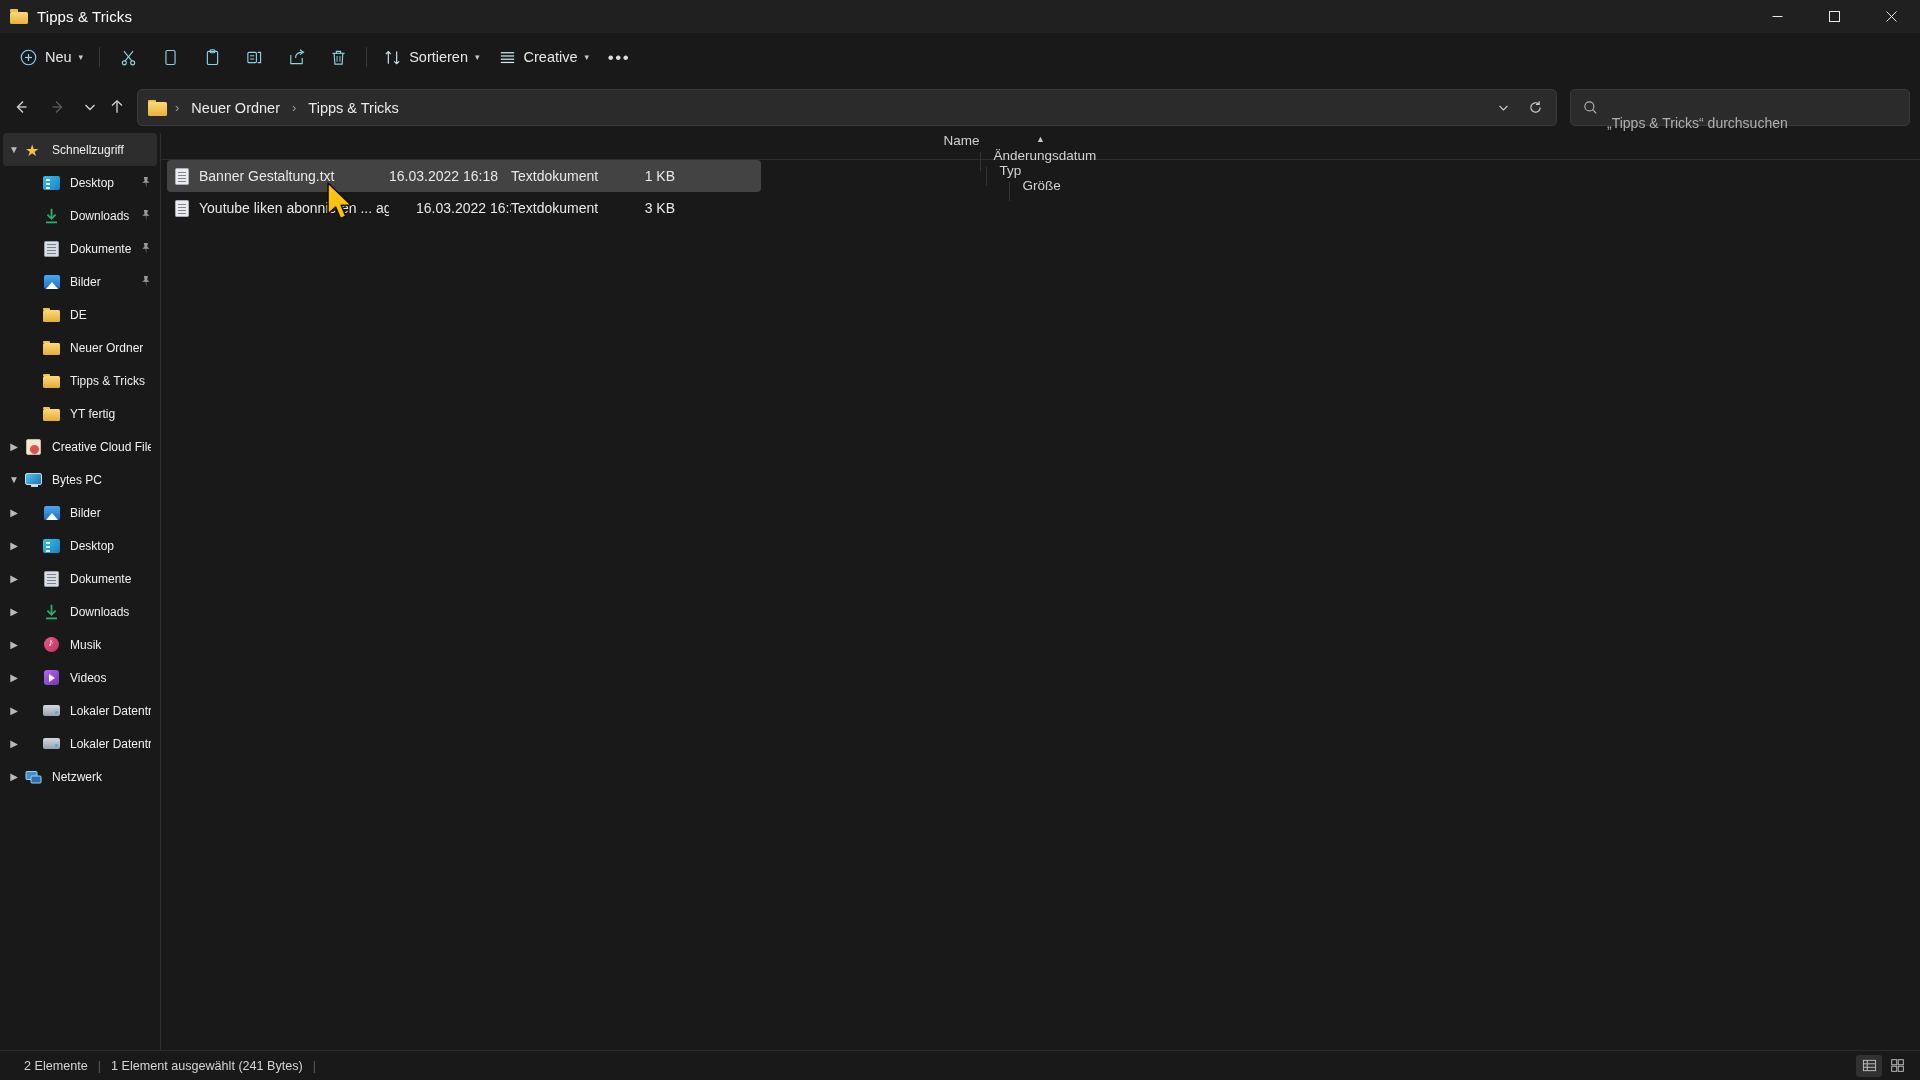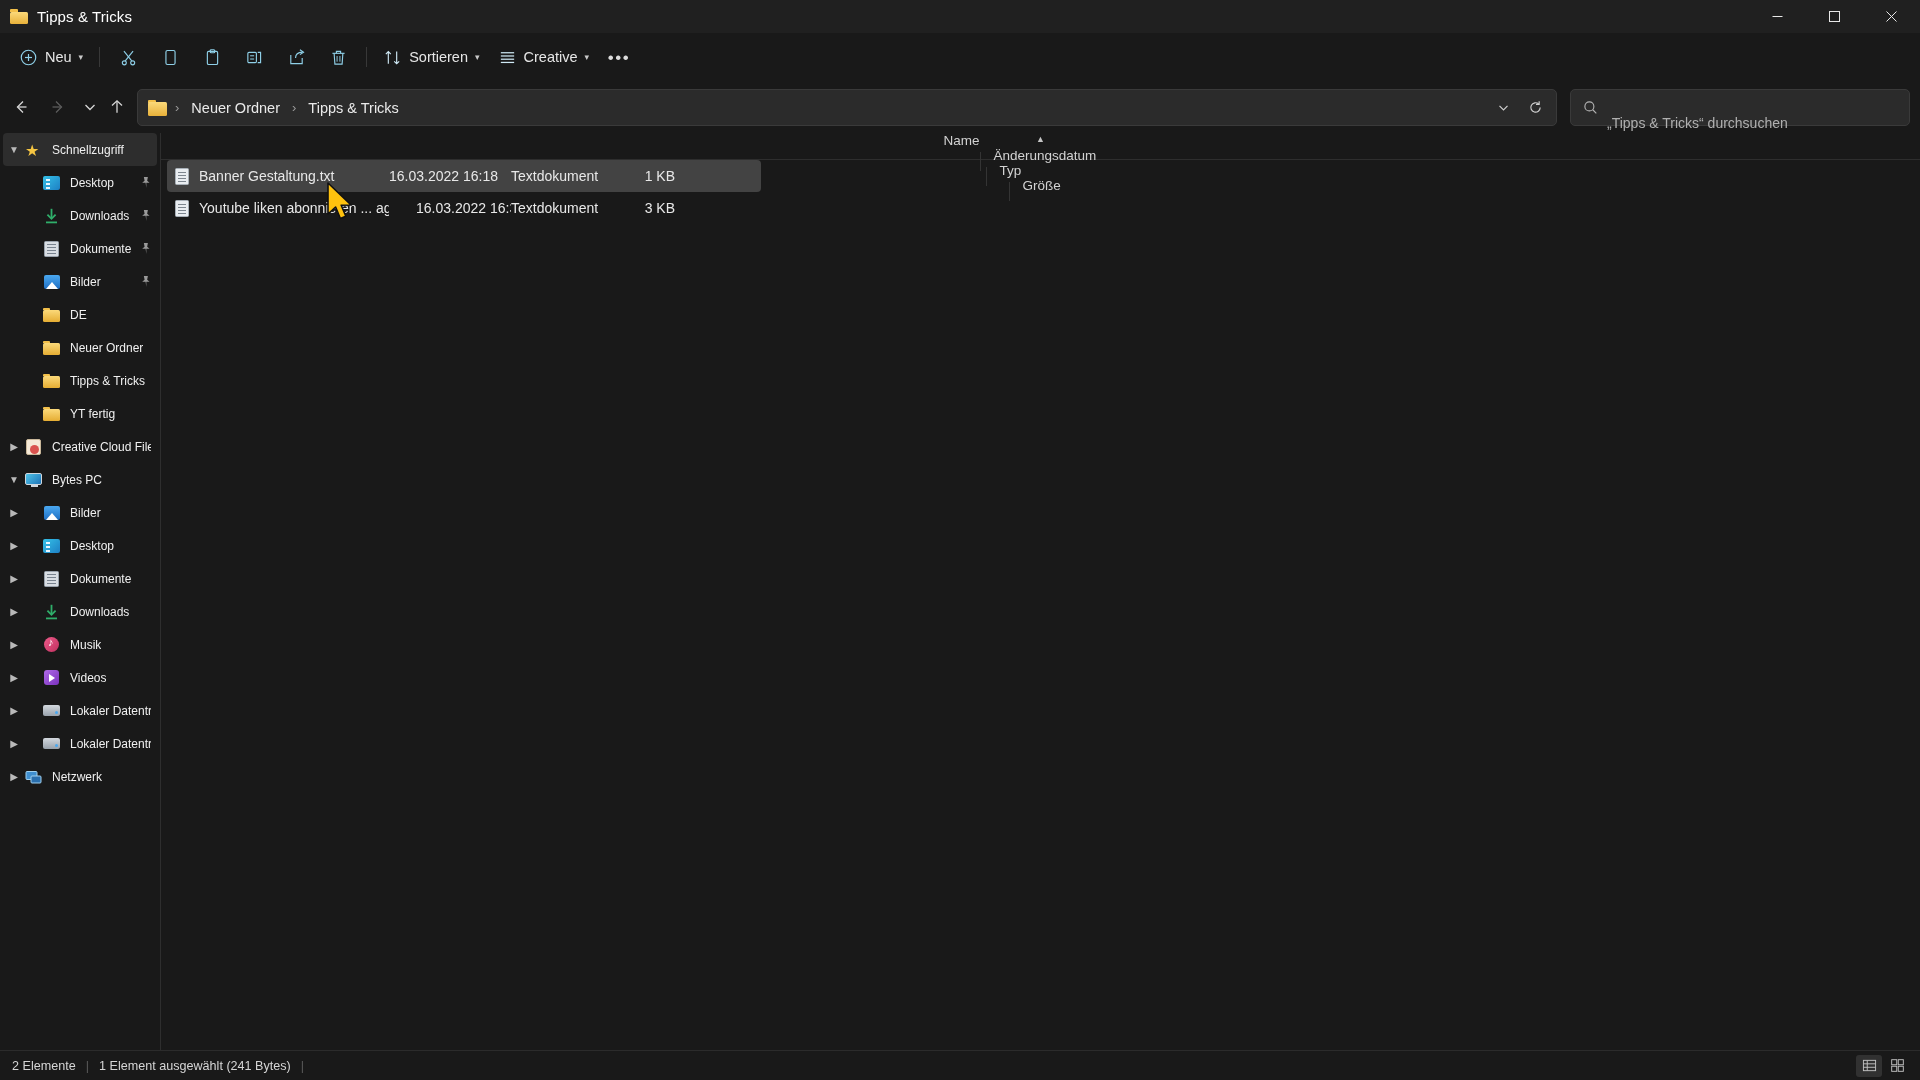--- a/index.html
+++ b/index.html
@@ -200,21 +200,21 @@
 
   
   .cursor { position:absolute; left:326px; top:182px; z-index:60; pointer-events:none; }
 
   
   .statusbar {
     position:absolute; left:0; bottom:0; width:1920px; height:30px;
     background:#191919; border-top:1px solid #2b2b2b;
     display:flex; align-items:center; font-size:12.6px; color:#d5d5d5;
   }
-  .st-txt { margin-left:12px; }
+  .st-txt { margin-left:24px; }
   .st-sep { margin:0 10px; color:#5a5a5a; }
   .view-btns { margin-left:auto; display:flex; align-items:center; margin-right:10px; gap:2px; }
   .vbtn {
     width:26px; height:22px; display:flex; align-items:center; justify-content:center;
     border-radius:3px; color:#c2c2c2;
   }
   .vbtn.active { background:#313131; }
 </style>
 </head>
 <body>

